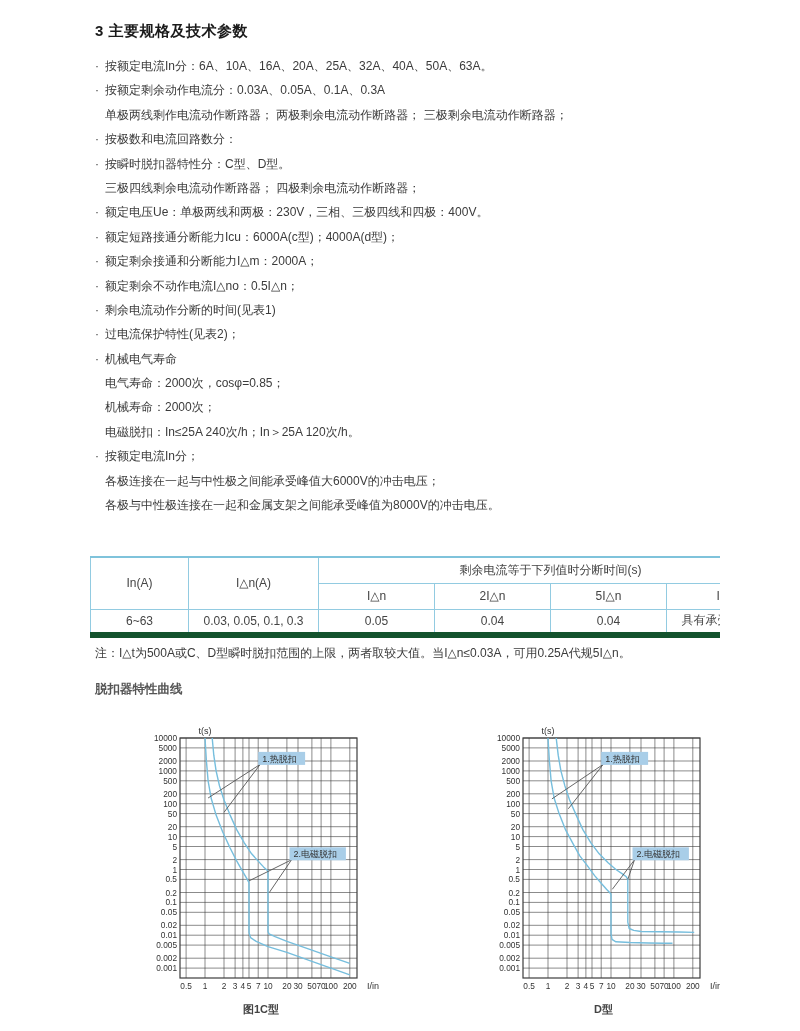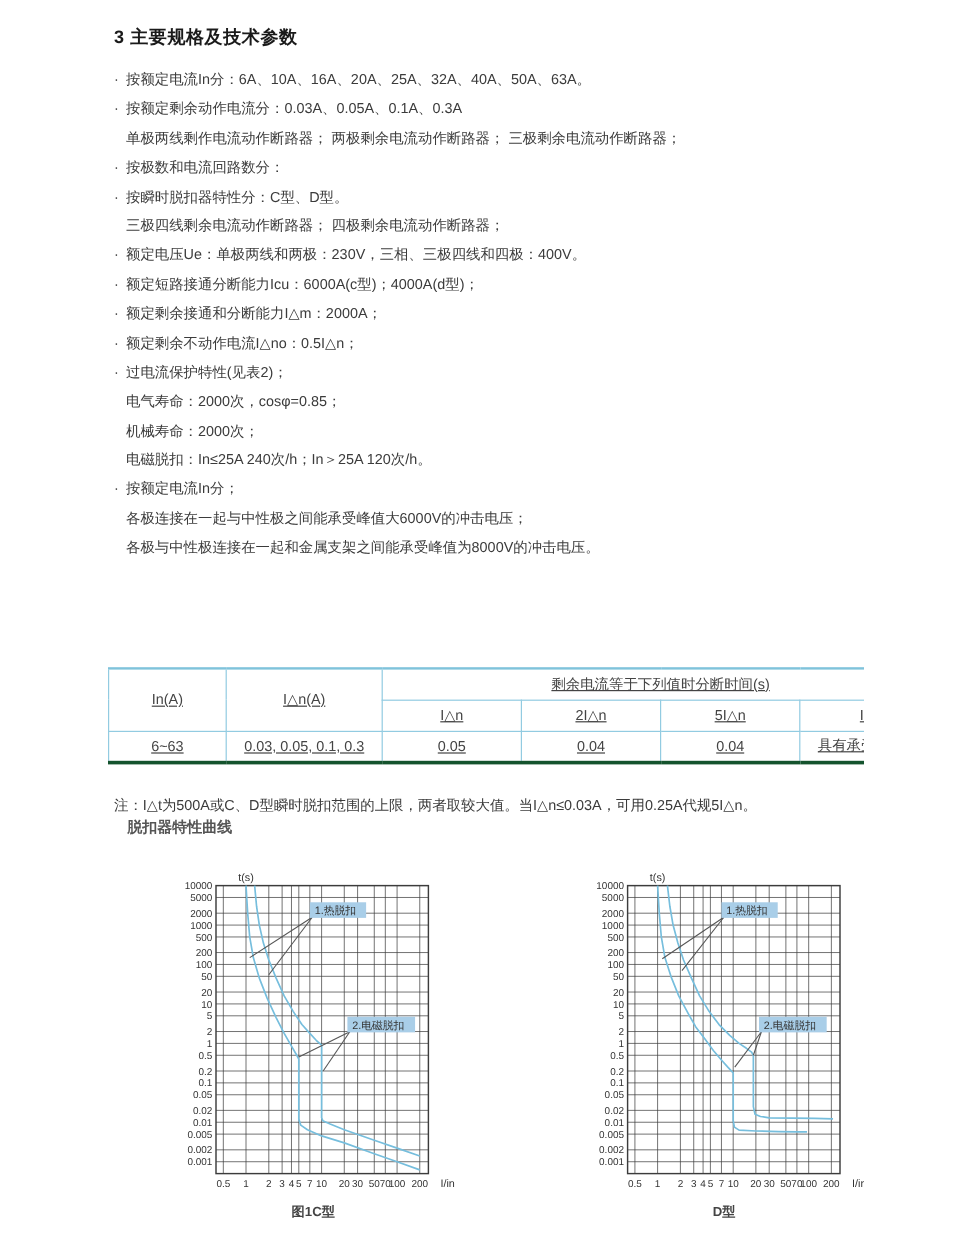--- a/index.html
+++ b/index.html
@@ -4,25 +4,25 @@
 <style>
   * { margin:0; padding:0; box-sizing:border-box; }
   body { background:#ffffff; font-family:"Liberation Sans", sans-serif; }
   .page { position:relative; width:720px; height:1031px; background:#ffffff; overflow:hidden; }
   .title { position:absolute; left:95px; top:22px; font-size:15px; font-weight:bold; color:#1a1a1a; letter-spacing:0.5px; }
   .specs { position:absolute; left:95px; top:54px; width:690px; }
   .spec-line { font-size:12px; color:#3b3b3b; height:24.4px; line-height:24.4px; white-space:nowrap; }
   .spec-line .dot { display:inline-block; width:10px; color:#3b3b3b; }
   .spec-line.nodot { padding-left:10px; }
   .spec-table { position:absolute; left:90px; top:556px; width:692px; border-collapse:collapse; table-layout:fixed; }
-  .spec-table td { border:1px solid #92cbe1; font-size:12px; color:#444; text-align:center; height:26px; background:#ffffff;text-decoration:underline; }
+  .spec-table td { border:1px solid #92cbe1; font-size:12px; color:#444; text-align:center; height:26px; background:#ffffff; }
   .spec-table tr:first-child td { border-top:2px solid #7fc3db; }
-  .spec-table tr:last-child td { border-bottom:3px solid #14532d; }
-  .note { position:absolute; left:95px; top:645px; font-size:12px; color:#3b3b3b; white-space:nowrap;margin-top:18px; }
-  .section-label { position:absolute; left:106px; top:681px; font-size:12.5px; color:#555; font-weight:bold; }
+  .spec-table tr:last-child td { border-bottom:6px solid #14532d; }
+  .note { position:absolute; left:95px; top:645px; font-size:12px; color:#3b3b3b; white-space:nowrap; }
+  .section-label { position:absolute; left:95px; top:681px; font-size:12.5px; color:#555; font-weight:bold; }
   .chart-block { position:absolute; top:722px; }
   .chart-left { left:123px; }
   .chart-right { left:466px; }
   .caption { position:absolute; top:1002px; font-size:11px; font-weight:bold; color:#444; }
   .caption-c { left:243px; }
   .caption-d { left:594px; }
   svg text { font-family:"Liberation Sans", sans-serif; }
 </style>
 </head>
 <body>
@@ -34,21 +34,23 @@
       <div class="spec-line"><span class="dot">·</span><span>按额定电流In分：6A、10A、16A、20A、25A、32A、40A、50A、63A。</span></div>
       <div class="spec-line"><span class="dot">·</span><span>按额定剩余动作电流分：0.03A、0.05A、0.1A、0.3A</span></div>
       <div class="spec-line nodot"><span>单极两线剩作电流动作断路器；  两极剩余电流动作断路器；  三极剩余电流动作断路器；</span></div>
       <div class="spec-line"><span class="dot">·</span><span>按极数和电流回路数分：</span></div>
       <div class="spec-line"><span class="dot">·</span><span>按瞬时脱扣器特性分：C型、D型。</span></div>
       <div class="spec-line nodot"><span>三极四线剩余电流动作断路器；  四极剩余电流动作断路器；</span></div>
       <div class="spec-line"><span class="dot">·</span><span>额定电压Ue：单极两线和两极：230V，三相、三极四线和四极：400V。</span></div>
       <div class="spec-line"><span class="dot">·</span><span>额定短路接通分断能力Icu：6000A(c型)；4000A(d型)；</span></div>
       <div class="spec-line"><span class="dot">·</span><span>额定剩余接通和分断能力I△m：2000A；</span></div>
       <div class="spec-line"><span class="dot">·</span><span>额定剩余不动作电流I△no：0.5I△n；</span></div>
+      <div class="spec-line"><span class="dot">·</span><span>剩余电流动作分断的时间(见表1)</span></div>
       <div class="spec-line"><span class="dot">·</span><span>过电流保护特性(见表2)；</span></div>
+      <div class="spec-line"><span class="dot">·</span><span>机械电气寿命</span></div>
       <div class="spec-line nodot"><span>电气寿命：2000次，cosφ=0.85；</span></div>
       <div class="spec-line nodot"><span>机械寿命：2000次；</span></div>
       <div class="spec-line nodot"><span>电磁脱扣：In≤25A  240次/h；In＞25A  120次/h。</span></div>
       <div class="spec-line"><span class="dot">·</span><span>按额定电流In分；</span></div>
       <div class="spec-line nodot"><span>各极连接在一起与中性极之间能承受峰值大6000V的冲击电压；</span></div>
       <div class="spec-line nodot"><span>各极与中性极连接在一起和金属支架之间能承受峰值为8000V的冲击电压。</span></div>
     </div>
 
   <table class="spec-table">
     <colgroup>

